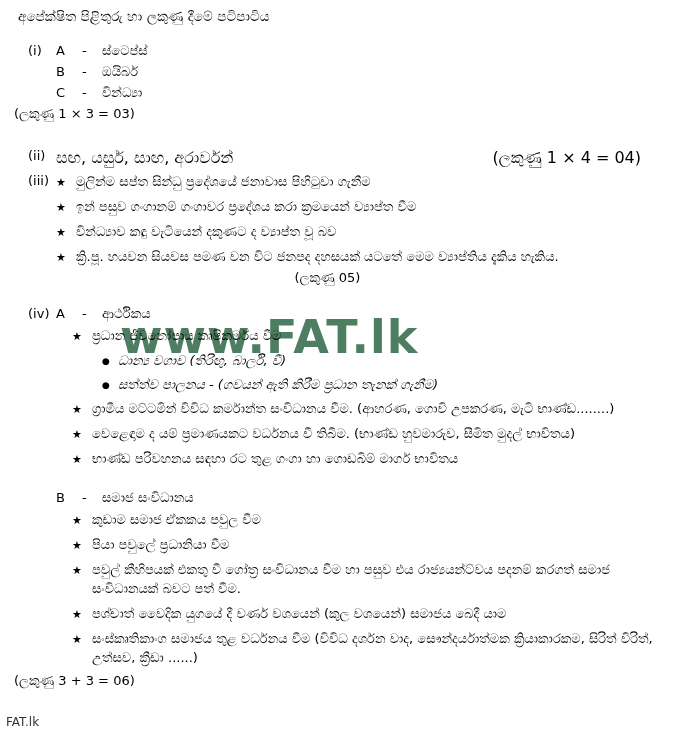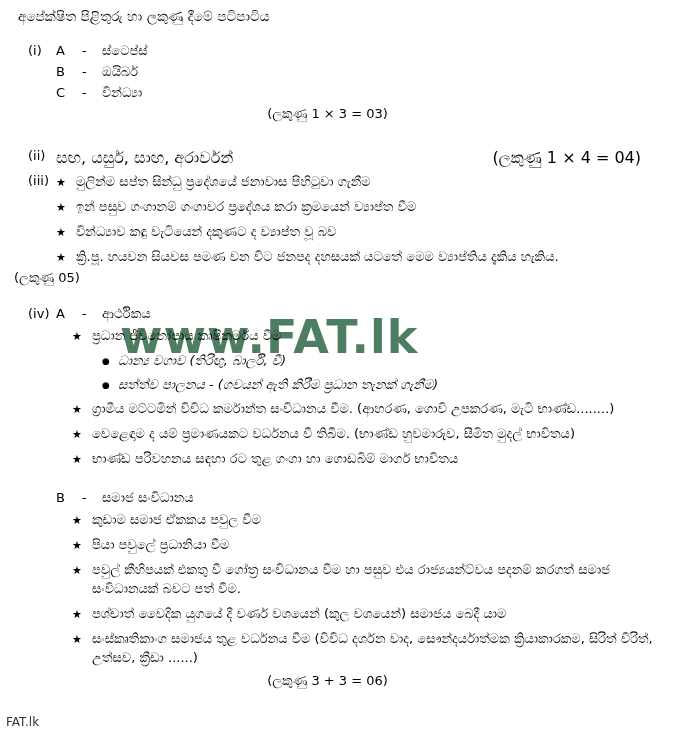--- a/index.html
+++ b/index.html
@@ -74,21 +74,21 @@
     flex: 0 0 26px;
   }
   .dash {
     width: 20px;
     flex: 0 0 20px;
   }
   .ltext {
     flex: 1 1 auto;
   }
   .marks {
-    text-align: center;
+    text-align: left;
     font-size: 13px;
     padding-right: 24px;
   }
   .star-list {
     list-style: none;
     margin: 0;
     padding: 0;
   }
   .star-item {
     display: flex;
@@ -142,21 +142,21 @@
     position: absolute;
     left: 6px;
     bottom: 24px;
     font-size: 12px;
     color: #333;
     font-family: "DejaVu Sans", "Liberation Sans", sans-serif;
     z-index: 3;
   }
   .spacer-md { height: 20px; }
   .marks-5 {
-    text-align: left;
+    text-align: center;
     padding-right: 24px;
     font-size: 13px;
     margin-top: -2px;
   }
 </style>
 </head>
 <body>
 
 <div class="page">
 

